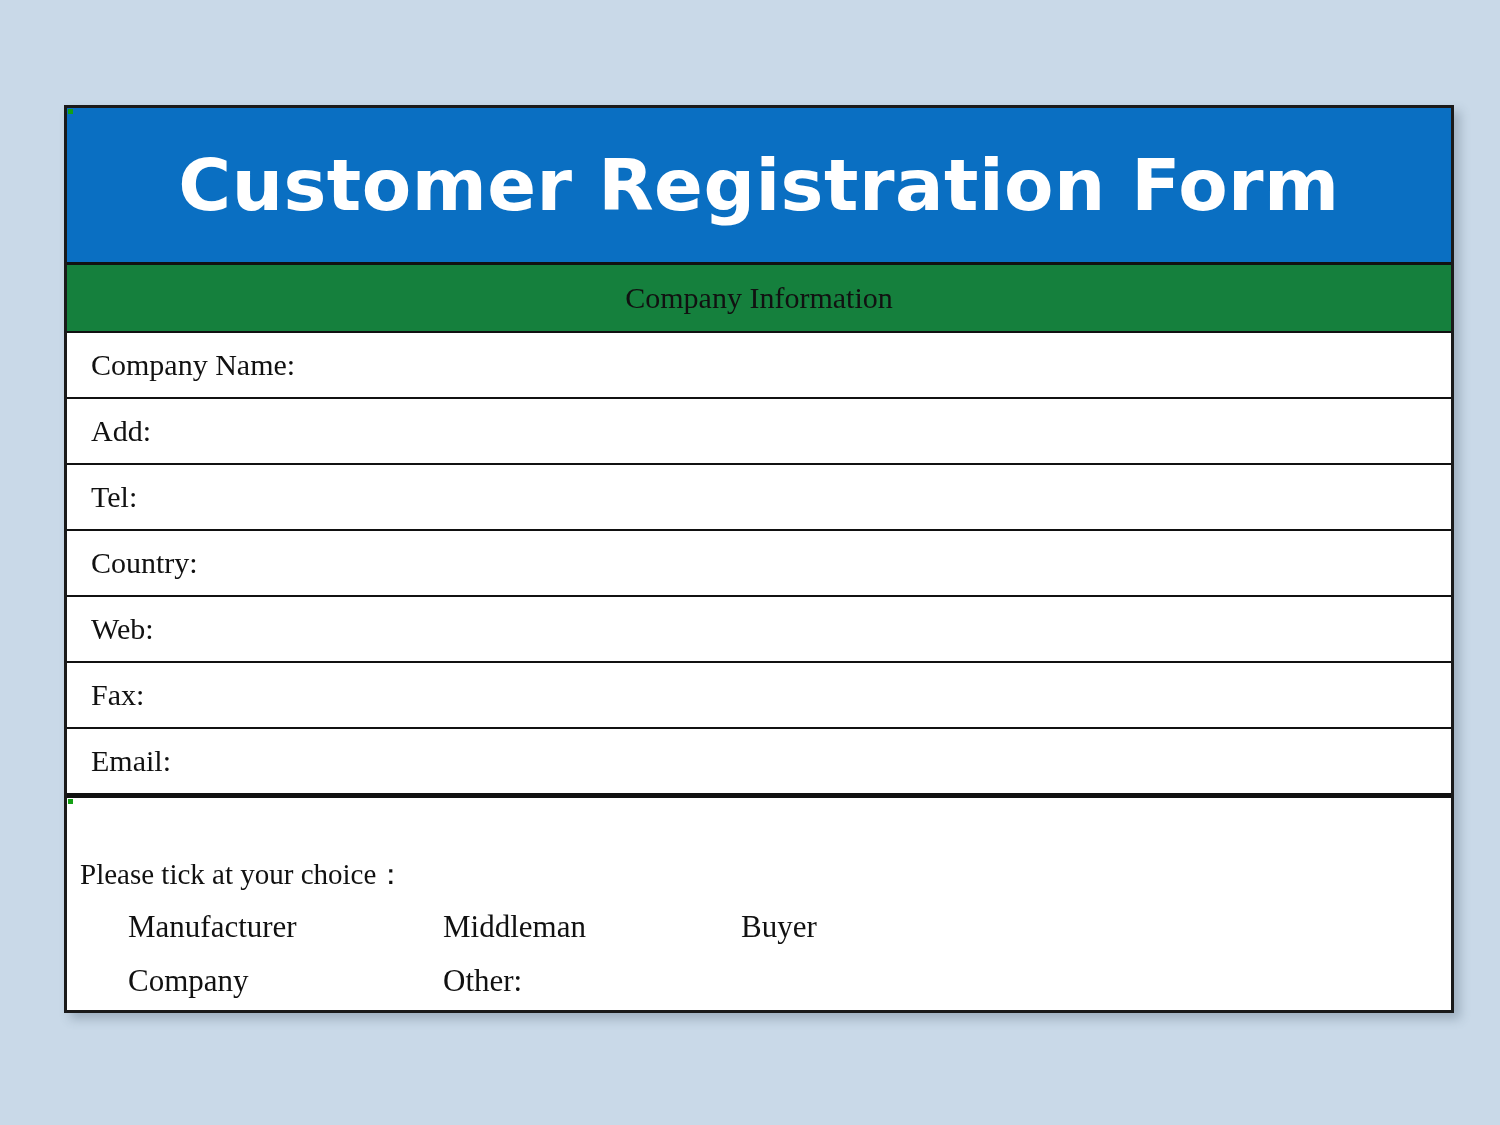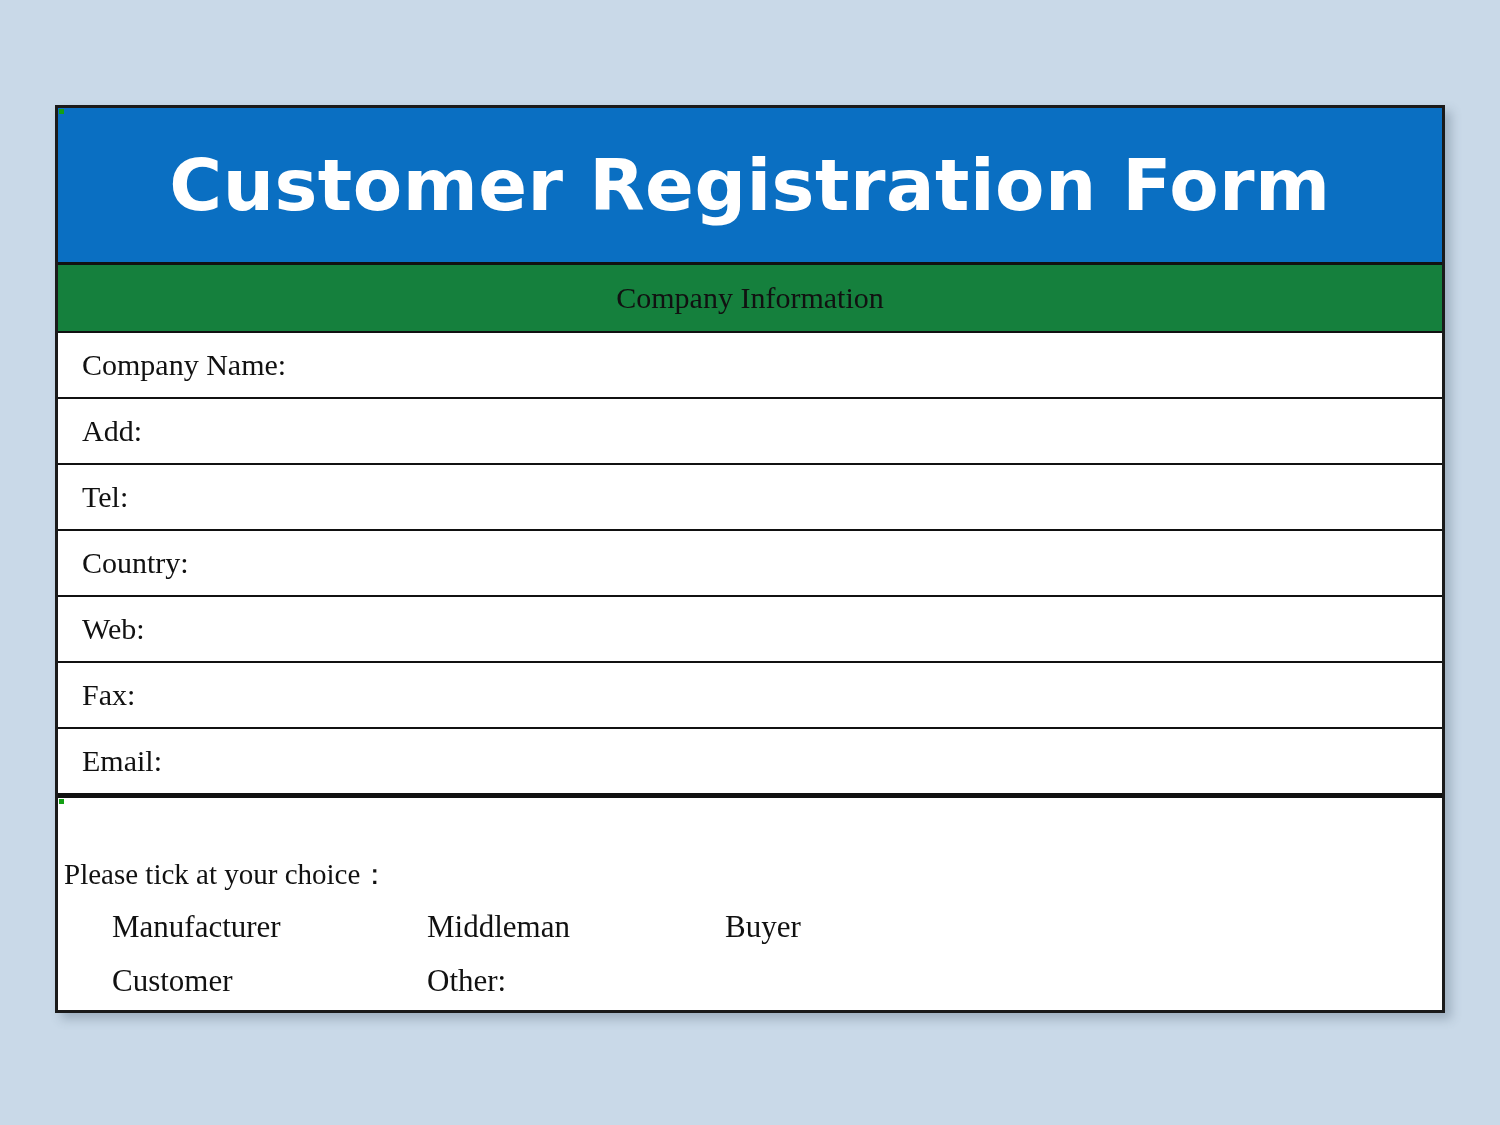--- a/index.html
+++ b/index.html
@@ -9,21 +9,21 @@
   body {
     width: 1500px;
     height: 1125px;
     background: #c9d9e8;
     font-family: "Liberation Serif", serif;
     overflow: hidden;
   }
 
   .sheet {
     position: absolute;
-    left: 55px;
+    left: 64px;
     top: 105px;
     width: 1390px;
     height: 908px;
     background: #ffffff;
     border: 3px solid #1a1a1a;
     box-sizing: border-box;
     box-shadow: 6px 6px 10px rgba(60, 80, 100, 0.30);
   }
 
   
@@ -97,21 +97,21 @@
     border-bottom: none;
     height: 58px;
     position: relative;
   }
   .section-band.secondary .section-label {
     font-size: 31px;
   }
 
   
   .business-block {
-    padding: 0 0 0 6px;
+    padding: 0 0 0 13px;
   }
   .tick-instruction {
     font-size: 29px;
     color: #111111;
     margin-top: 2px;
     margin-bottom: 14px;
   }
   .choice-row {
     display: flex;
     align-items: center;
@@ -182,18 +182,18 @@
   <div class="business-block">
     <div class="tick-instruction">Please tick at your choice：</div>
 
     <div class="choice-row">
       <span class="choice-item choice-col-1">Manufacturer</span>
       <span class="choice-item choice-col-2">Middleman</span>
       <span class="choice-item choice-col-3">Buyer</span>
     </div>
 
     <div class="choice-row">
-      <span class="choice-item choice-col-1">Customer</span>
+      <span class="choice-item choice-col-1">Company</span>
       <span class="choice-item choice-col-2">Other:</span>
     </div>
   </div>
 
 </div>
 
 </body></html>

